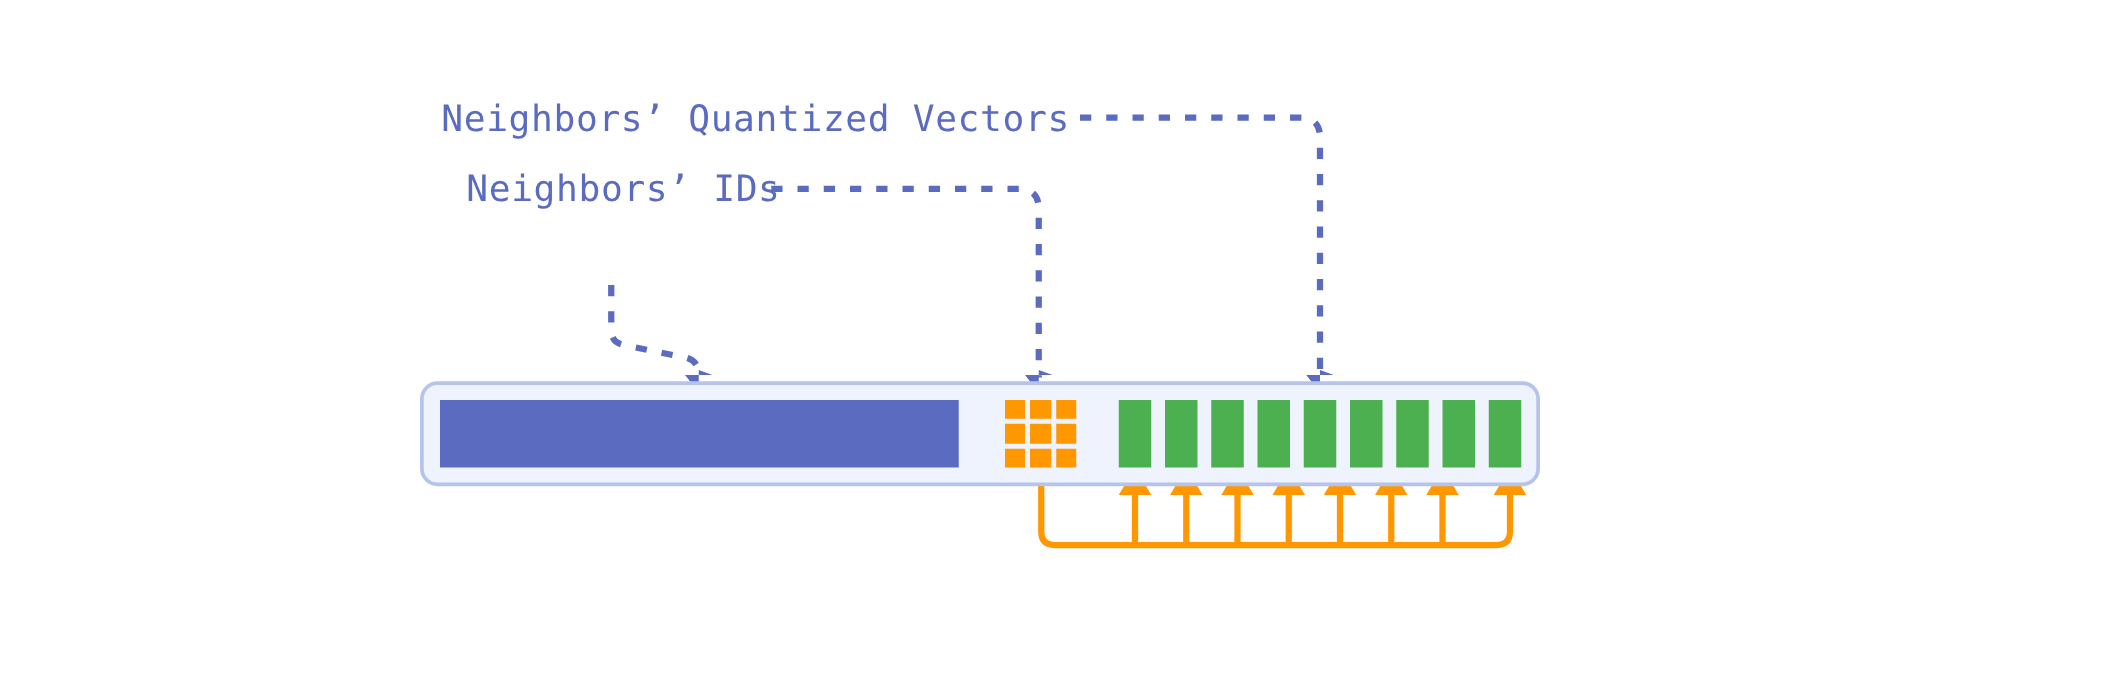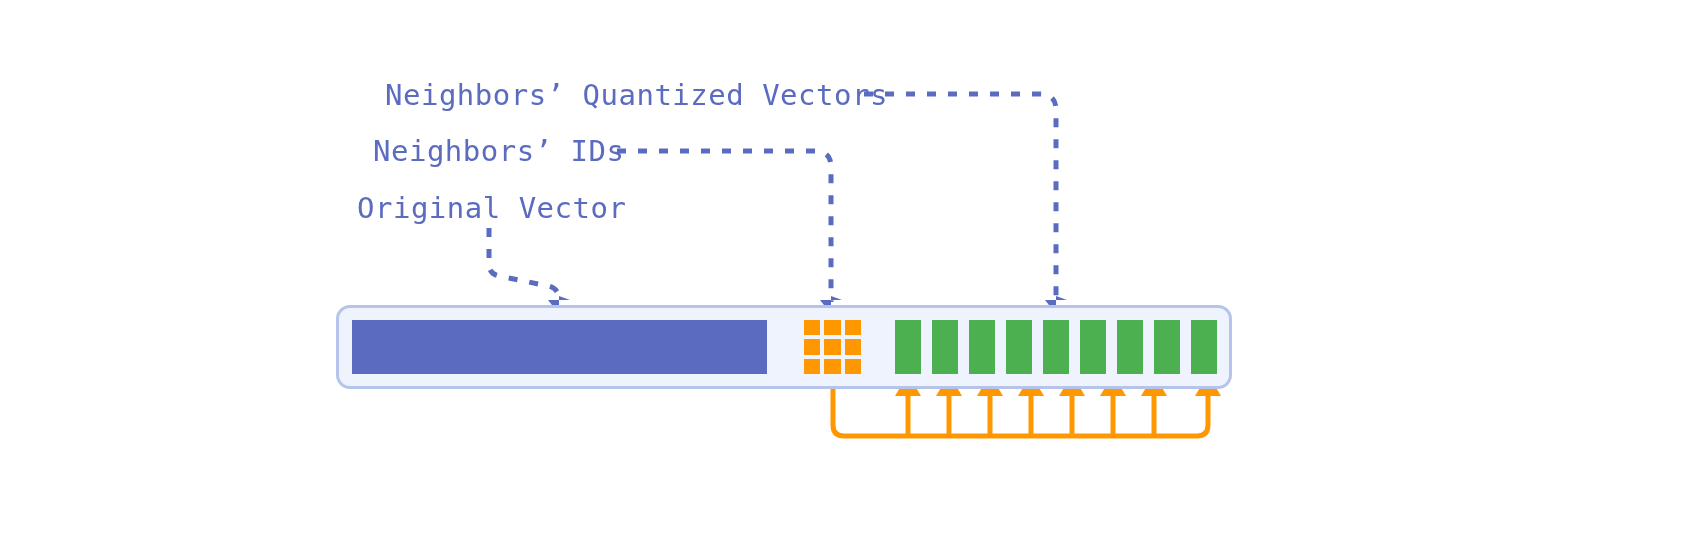--- a/index.html
+++ b/index.html
@@ -30,21 +30,21 @@
   }
   .label {
     position: absolute;
     white-space: pre;
     font-family: "DejaVu Sans Mono", "Liberation Mono", monospace;
     font-size: 29px;
     letter-spacing: 0.5px;
     color: #5b6cc0;
     line-height: 1;
   }
-  #label-nqv { left: 353px; top: 81px; margin-left: 32px; }
+  #label-nqv { left: 353px; top: 81px; }
   #label-nid { left: 357px; top: 137px; margin-left: 16px; }
   #label-ov  { left: 357px; top: 194px; }
 
   #container-box {
     position: absolute;
     left: 336px;
     top: 305px;
     width: 896px;
     height: 84px;
     box-sizing: border-box;
@@ -91,21 +91,20 @@
 </style>
 </head>
 <body>
 
 <div id="stage">
 
   <div class="label" id="label-nqv">Neighbors’ Quantized Vectors</div>
 
   <div class="label" id="label-nid">Neighbors’ IDs</div>
 
-  <div class="label" id="label-ov">Original Vector</div>
 
   <svg id="svg-layer" viewBox="0 0 1688 546" xmlns="http://www.w3.org/2000/svg">
     <defs>
       <marker id="arrow-blue" viewBox="0 0 10 10" refX="5" refY="9" markerWidth="7" markerHeight="7" orient="auto-start-reverse">
         <path d="M 0 0 L 10 0 L 5 10 z" fill="#5b6cc0"></path>
       </marker>
       <marker id="arrow-orange" viewBox="0 0 12 12" refX="6" refY="10" markerWidth="6" markerHeight="6" orient="auto">
         <path d="M 6 0 L 12 10 L 0 10 z" fill="#ff9800"></path>
       </marker>
     </defs>

